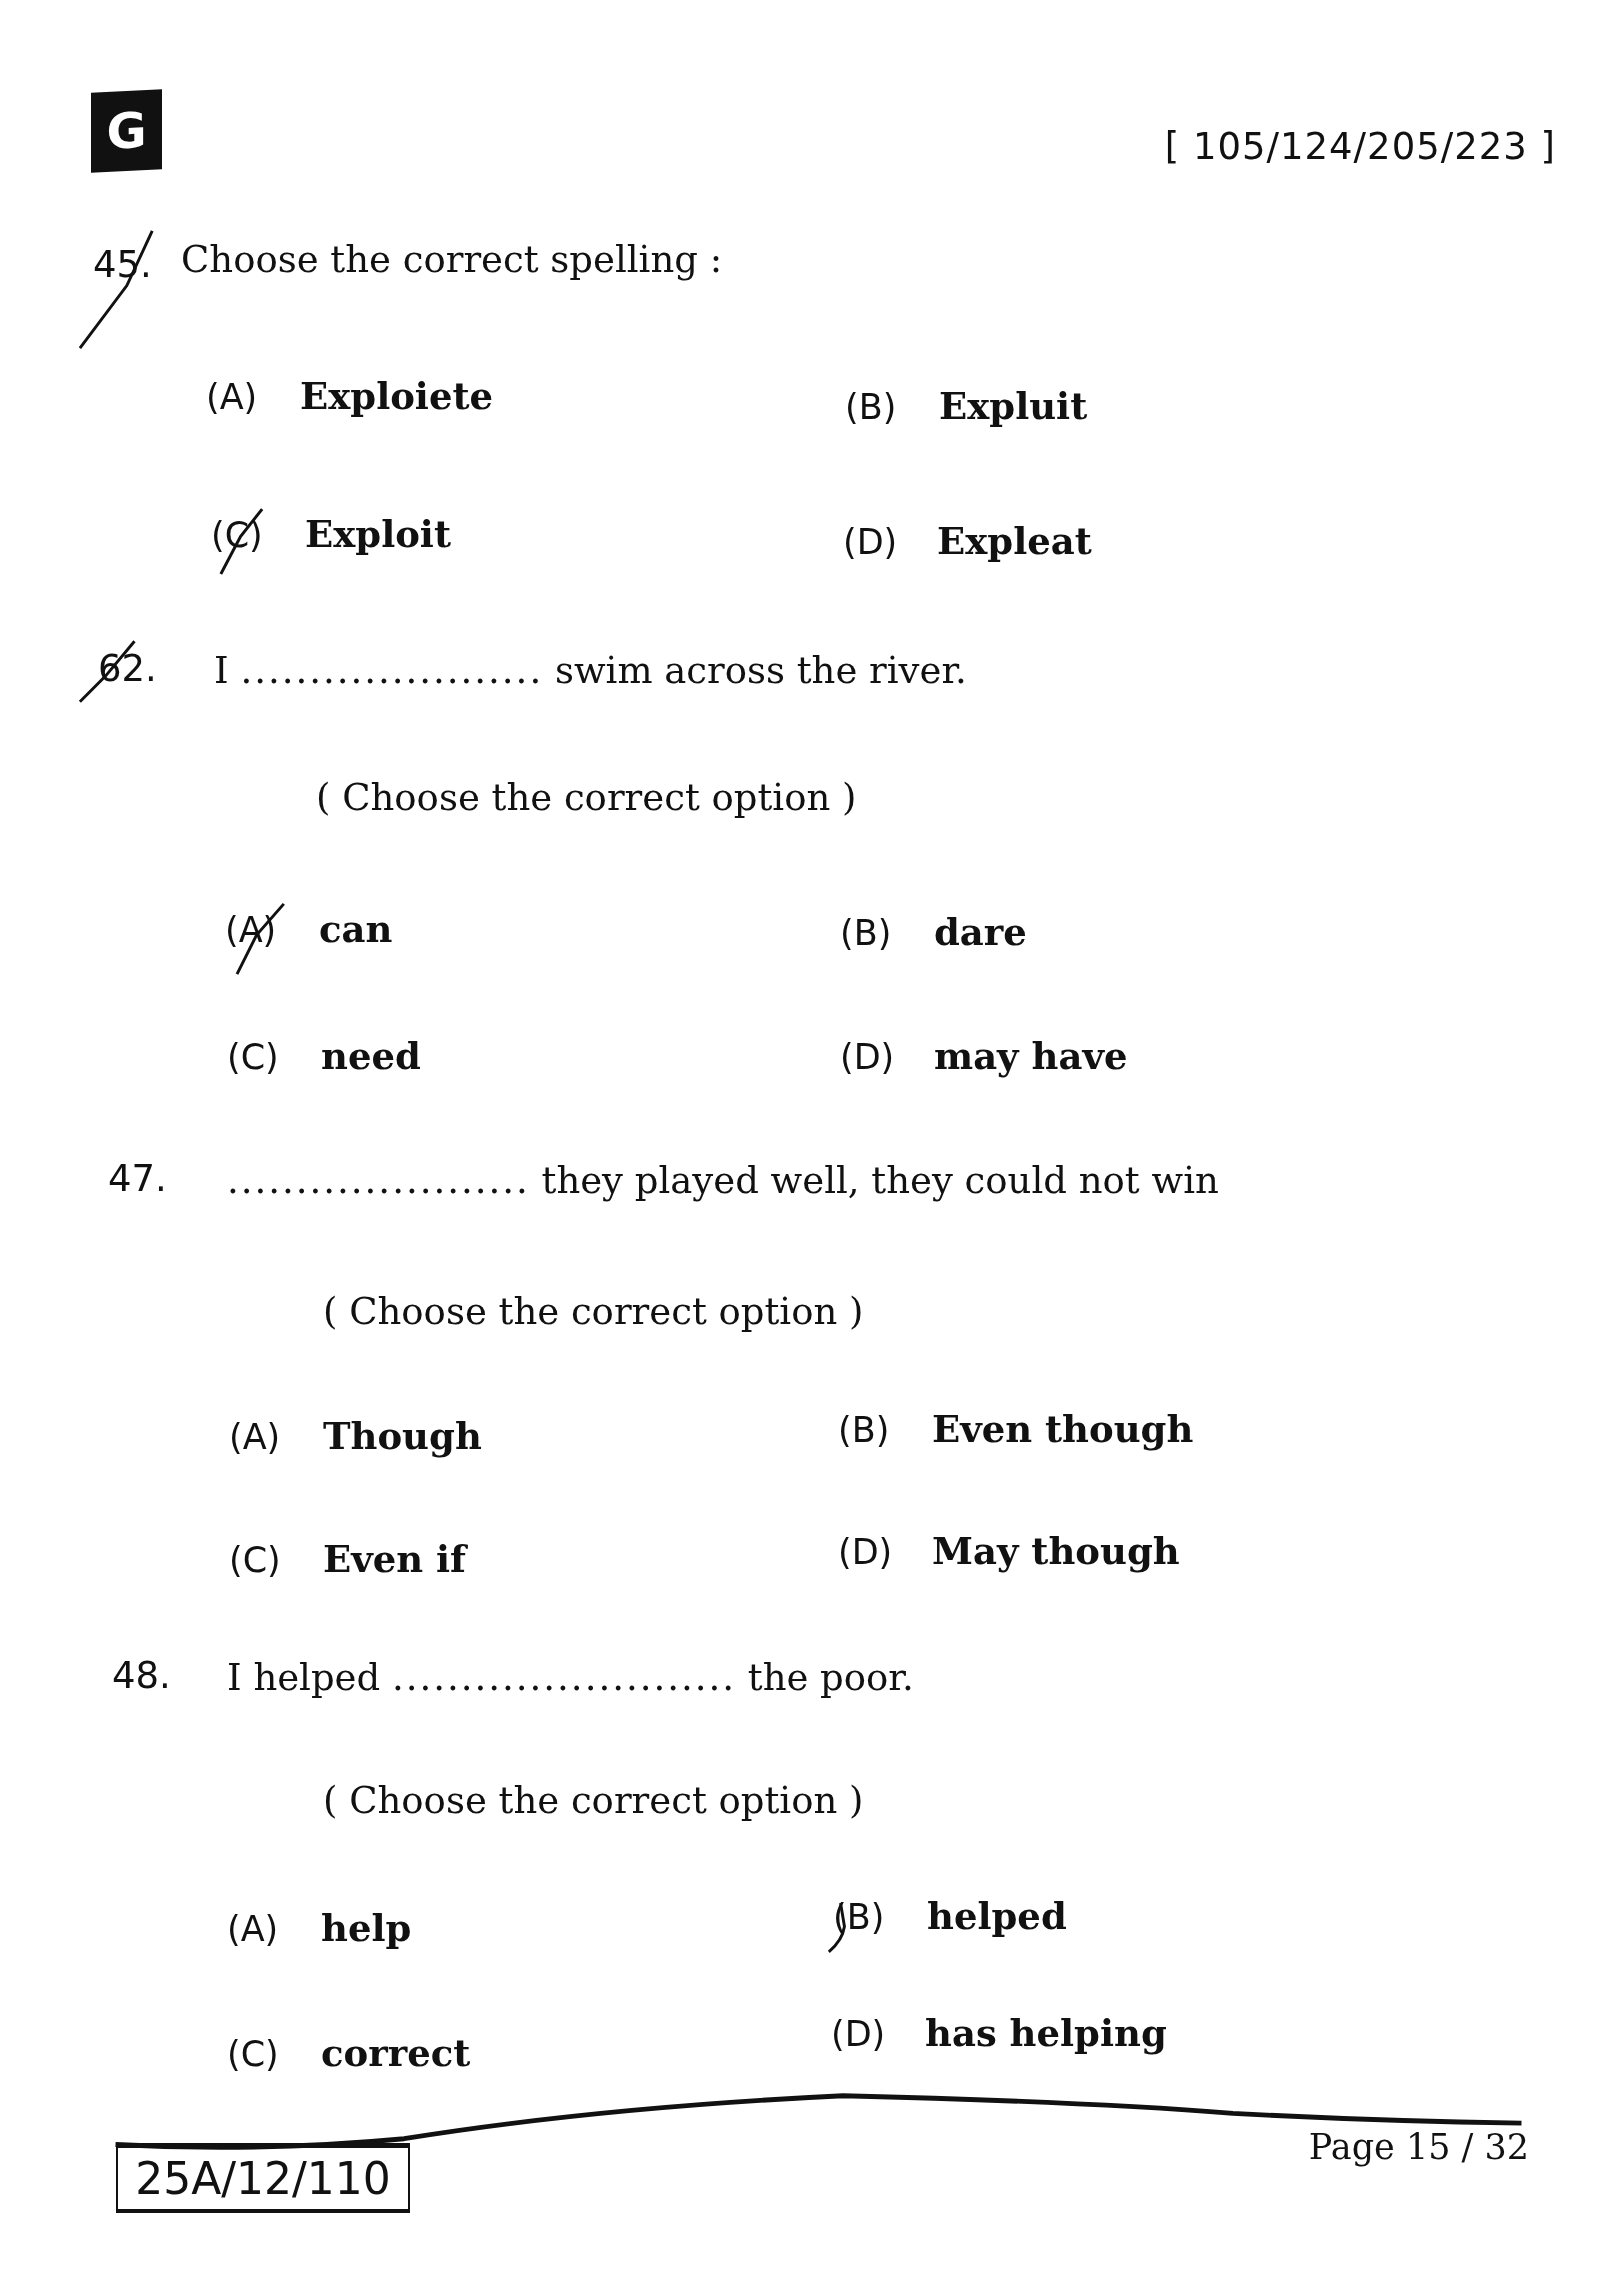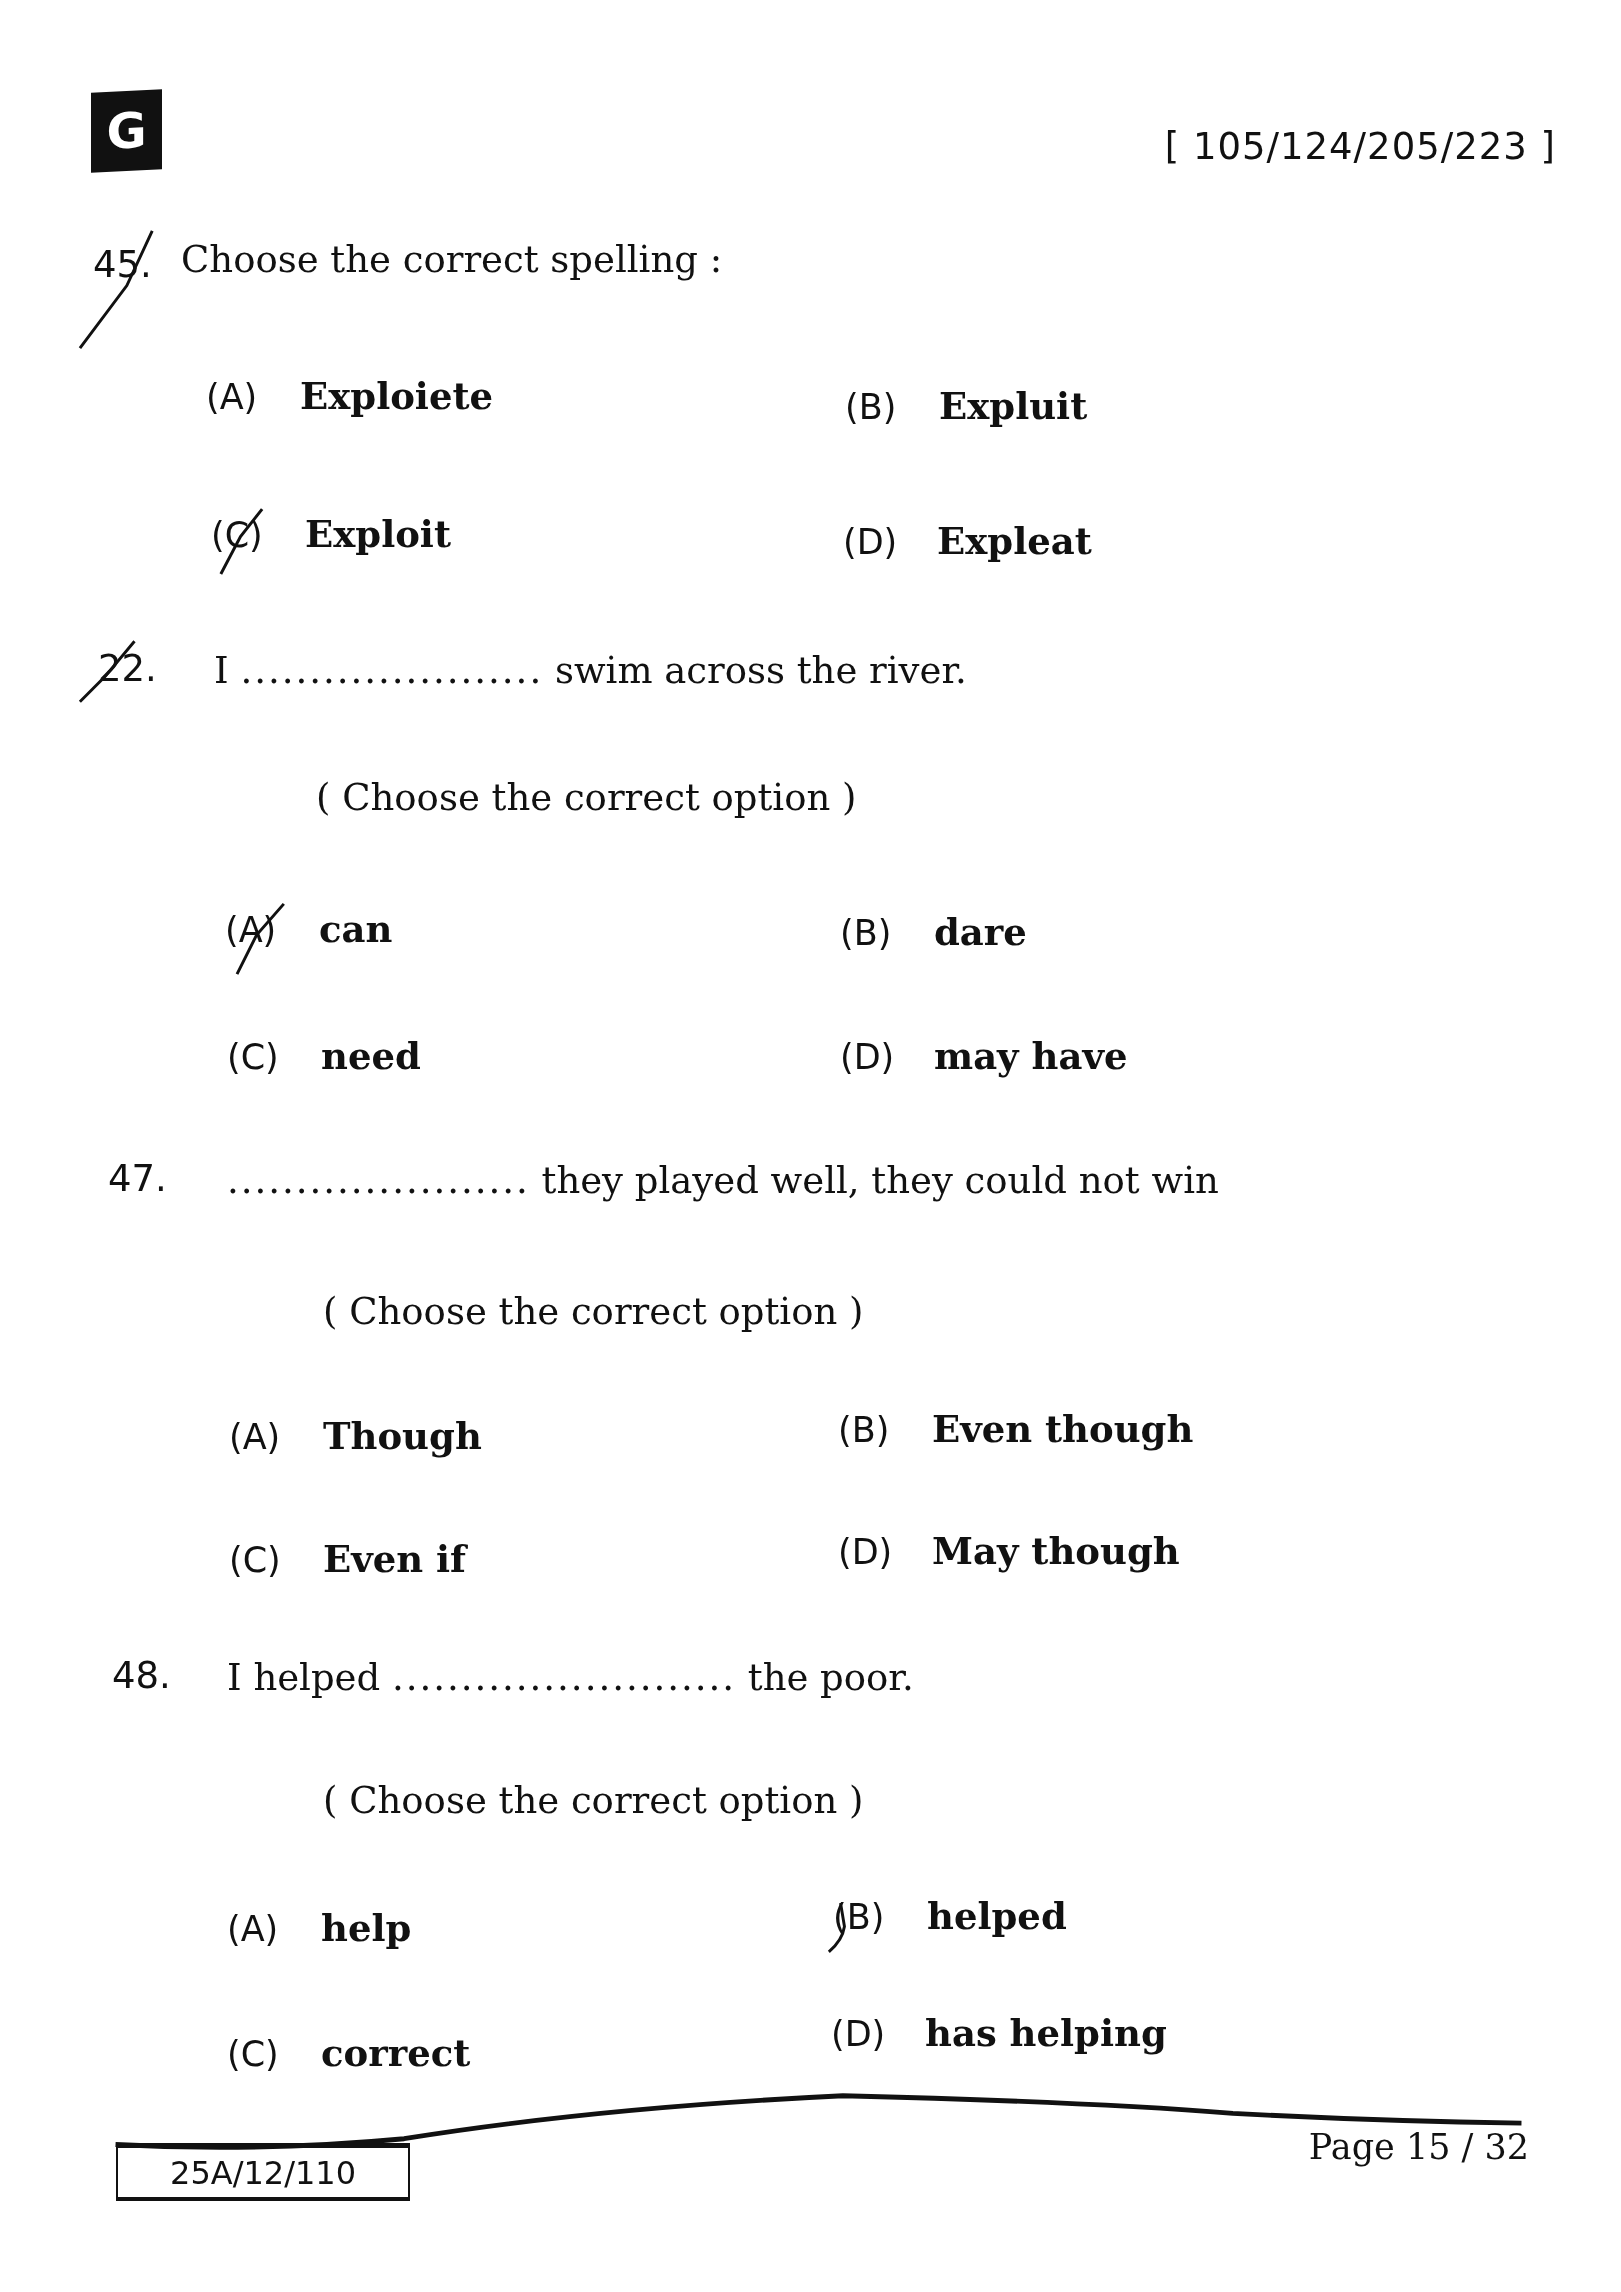--- a/index.html
+++ b/index.html
@@ -12,22 +12,22 @@
            transform:skewY(-3deg); }
   .code { right:65px; top:125px; font-family:"DejaVu Sans","Liberation Sans",sans-serif;
           font-size:37px; letter-spacing:1px; }
   .qnum { font-family:"DejaVu Sans","Liberation Sans",sans-serif; font-size:37px; }
   .qtext { font-size:37px; }
   .instr { font-size:37px; }
   .opt { font-size:37px; display:flex; align-items:baseline; }
   .opt .lbl { font-family:"DejaVu Sans","Liberation Sans",sans-serif; font-size:35px; width:94px; display:inline-block; }
   .opt .txt { font-weight:bold; }
   .mark { position:absolute; }
-  .footer-code { left:116px; top:2143px; width:294px; height:58px; border:2.9px solid #111;
-                 font-family:"DejaVu Sans","Liberation Sans",sans-serif; font-size:32px;
+  .footer-code { left:116px; top:2143px; width:294px; height:70px; border:2.9px solid #111;
+                 font-family:"DejaVu Sans","Liberation Sans",sans-serif; font-size:44px;
                  display:flex; align-items:center; justify-content:center; box-sizing:border-box;
                  border-top-width:5.9px; border-bottom-width:4.9px; }
   .page-no { right:92px; top:2127px; font-size:35px; }
   .dots { letter-spacing:2px; }
 </style>
 </head>
 <body>
 
 <div class="abs badge">G</div>
 <div class="abs code">[ 105/124/205/223 ]</div>
@@ -54,21 +54,21 @@
   <svg class="mark" style="left:211px;top:505px;" width="59" height="74" viewBox="0 0 60 75">
     <path d="M52 4 L30 32 L10 70" stroke="#111" stroke-width="3" fill="none"></path>
   </svg>
   <div class="abs opt" style="left:843px;top:519px;">
     <span class="lbl">(D)</span>
     <span class="txt">Expleat</span>
   </div>
 </div>
 
 <div>
-  <span class="abs qnum" style="left:98px;top:647px;">22.</span>
+  <span class="abs qnum" style="left:98px;top:647px;">62.</span>
   <svg class="mark" style="left:76px;top:637px;" width="78" height="69" viewBox="0 0 80 70">
     <path d="M60 4 L30 40 L4 66" stroke="#111" stroke-width="3" fill="none"></path>
   </svg>
   <span class="abs qtext" style="left:214px;top:649px;">
     <span>I</span>
     <span class="dots">......................</span>
     <span>swim across the river.</span>
   </span>
   <span class="abs instr" style="left:316px;top:776px;">( Choose the correct option )</span>
 

